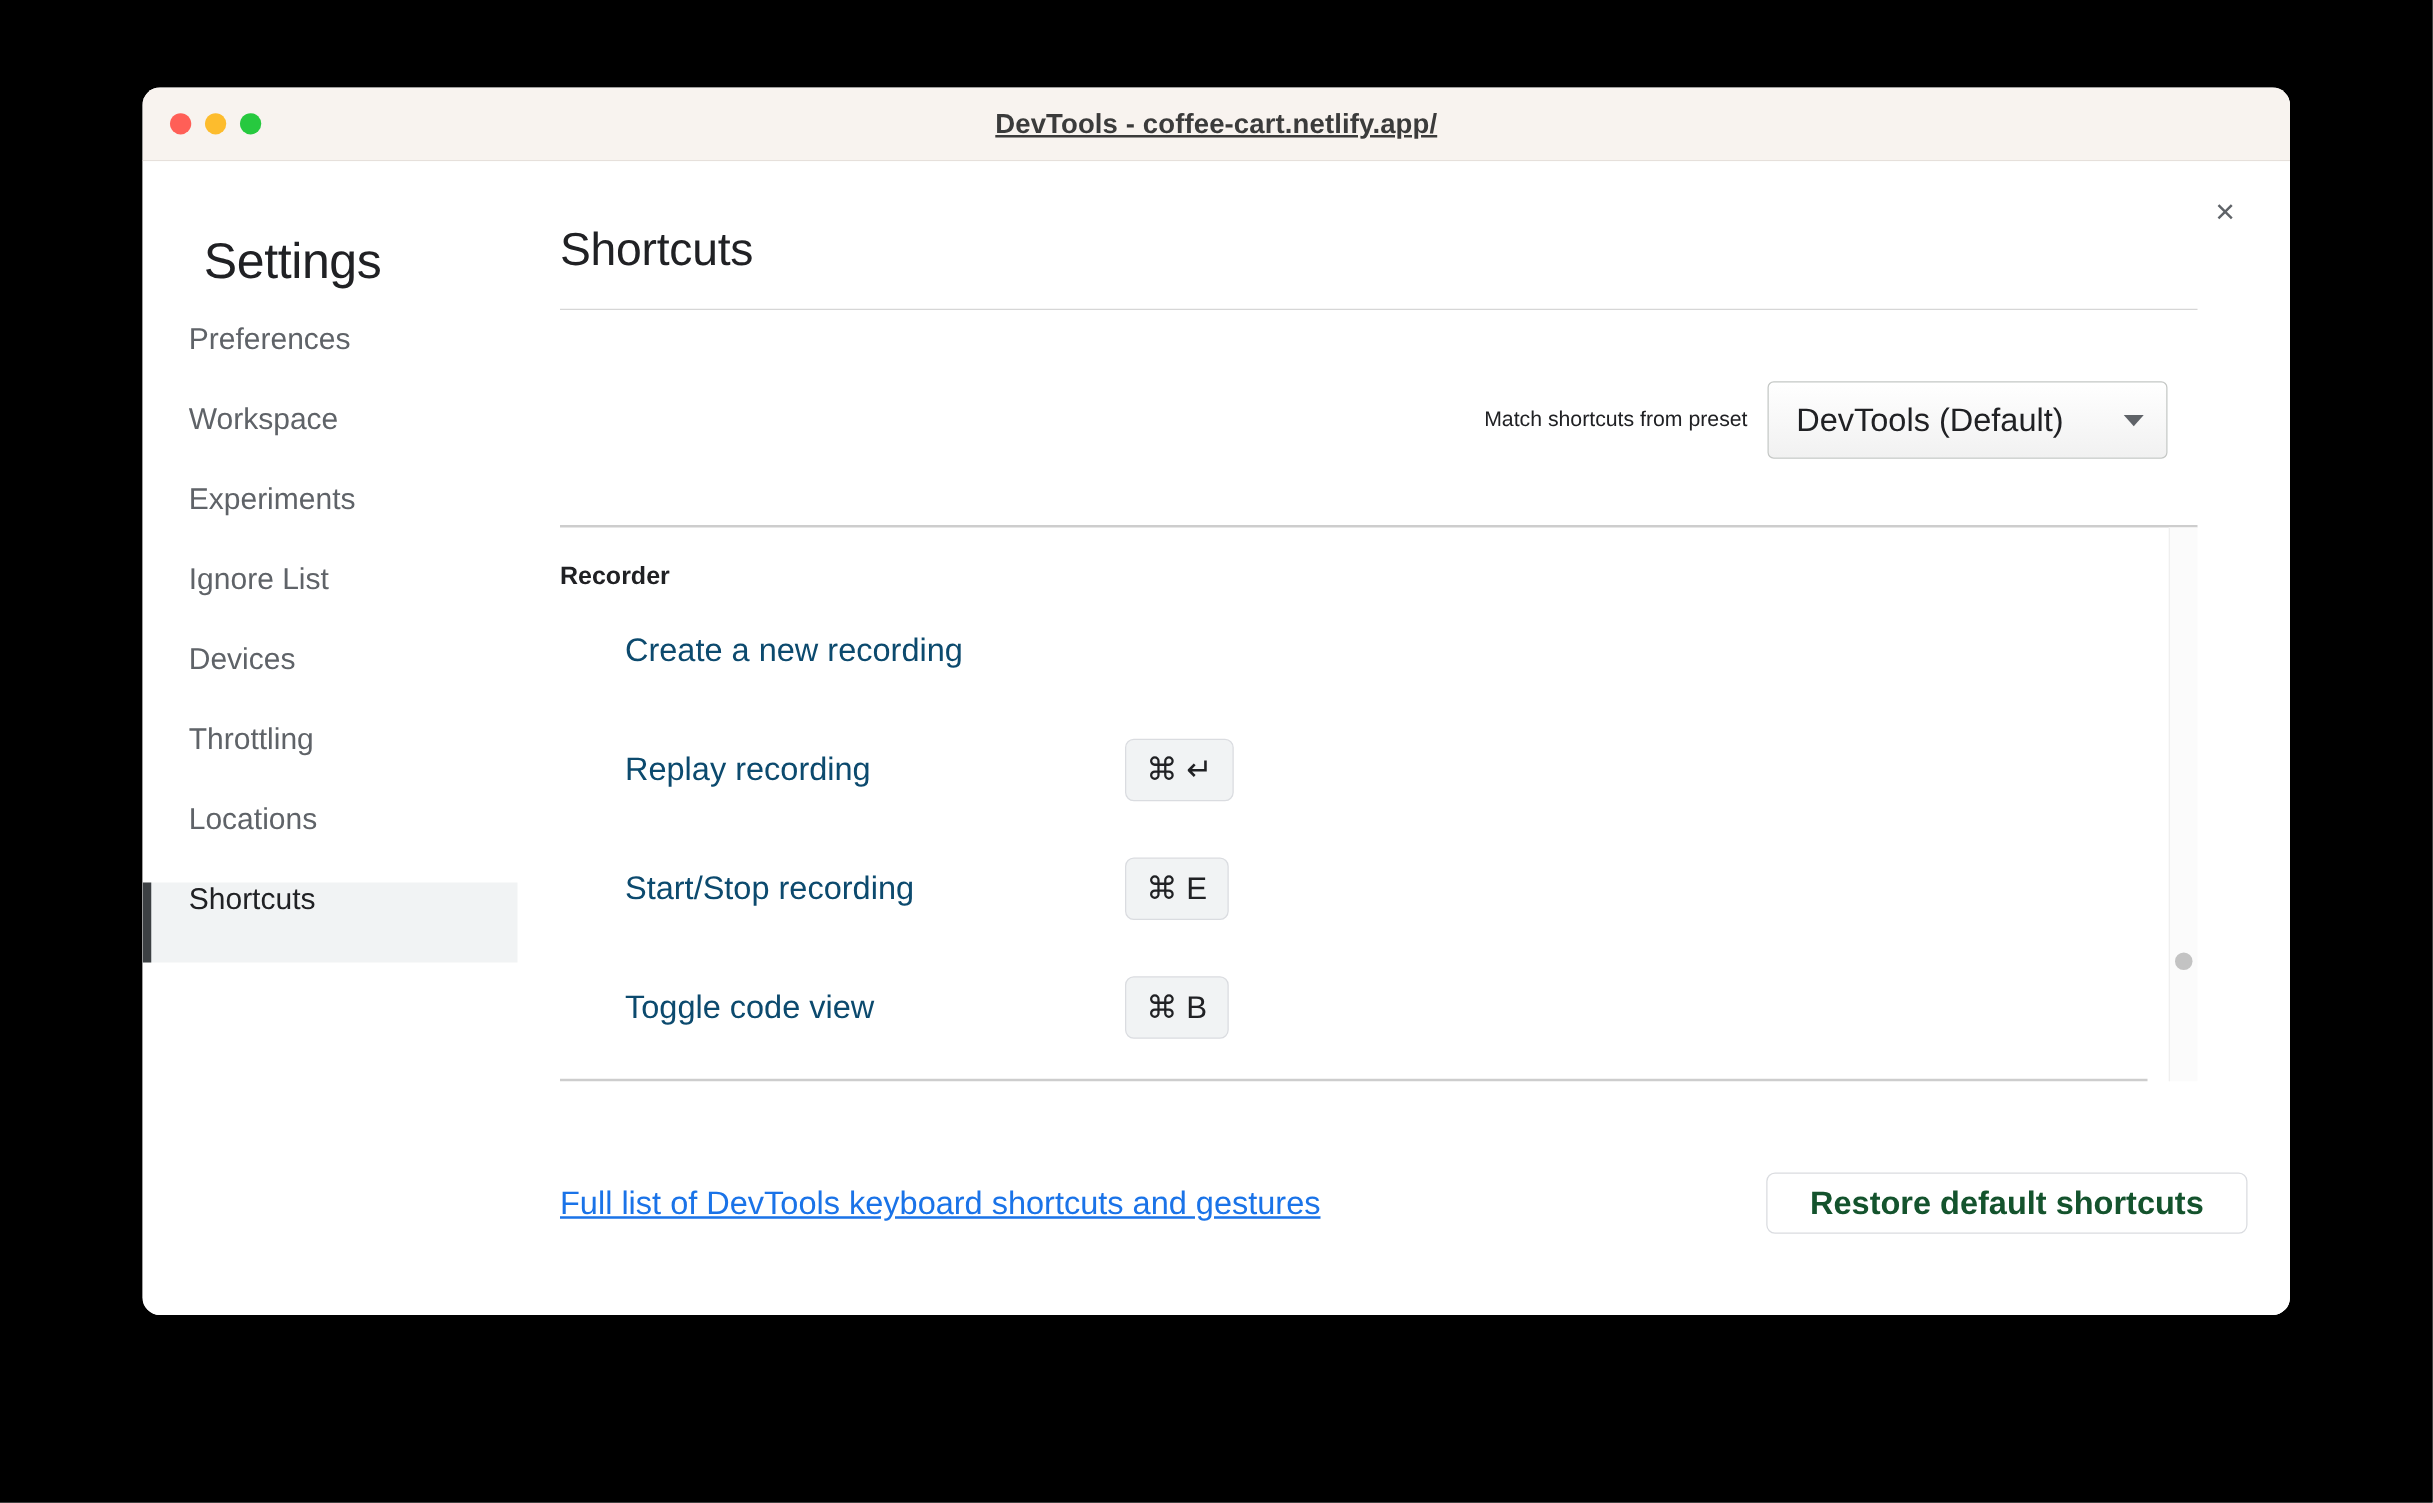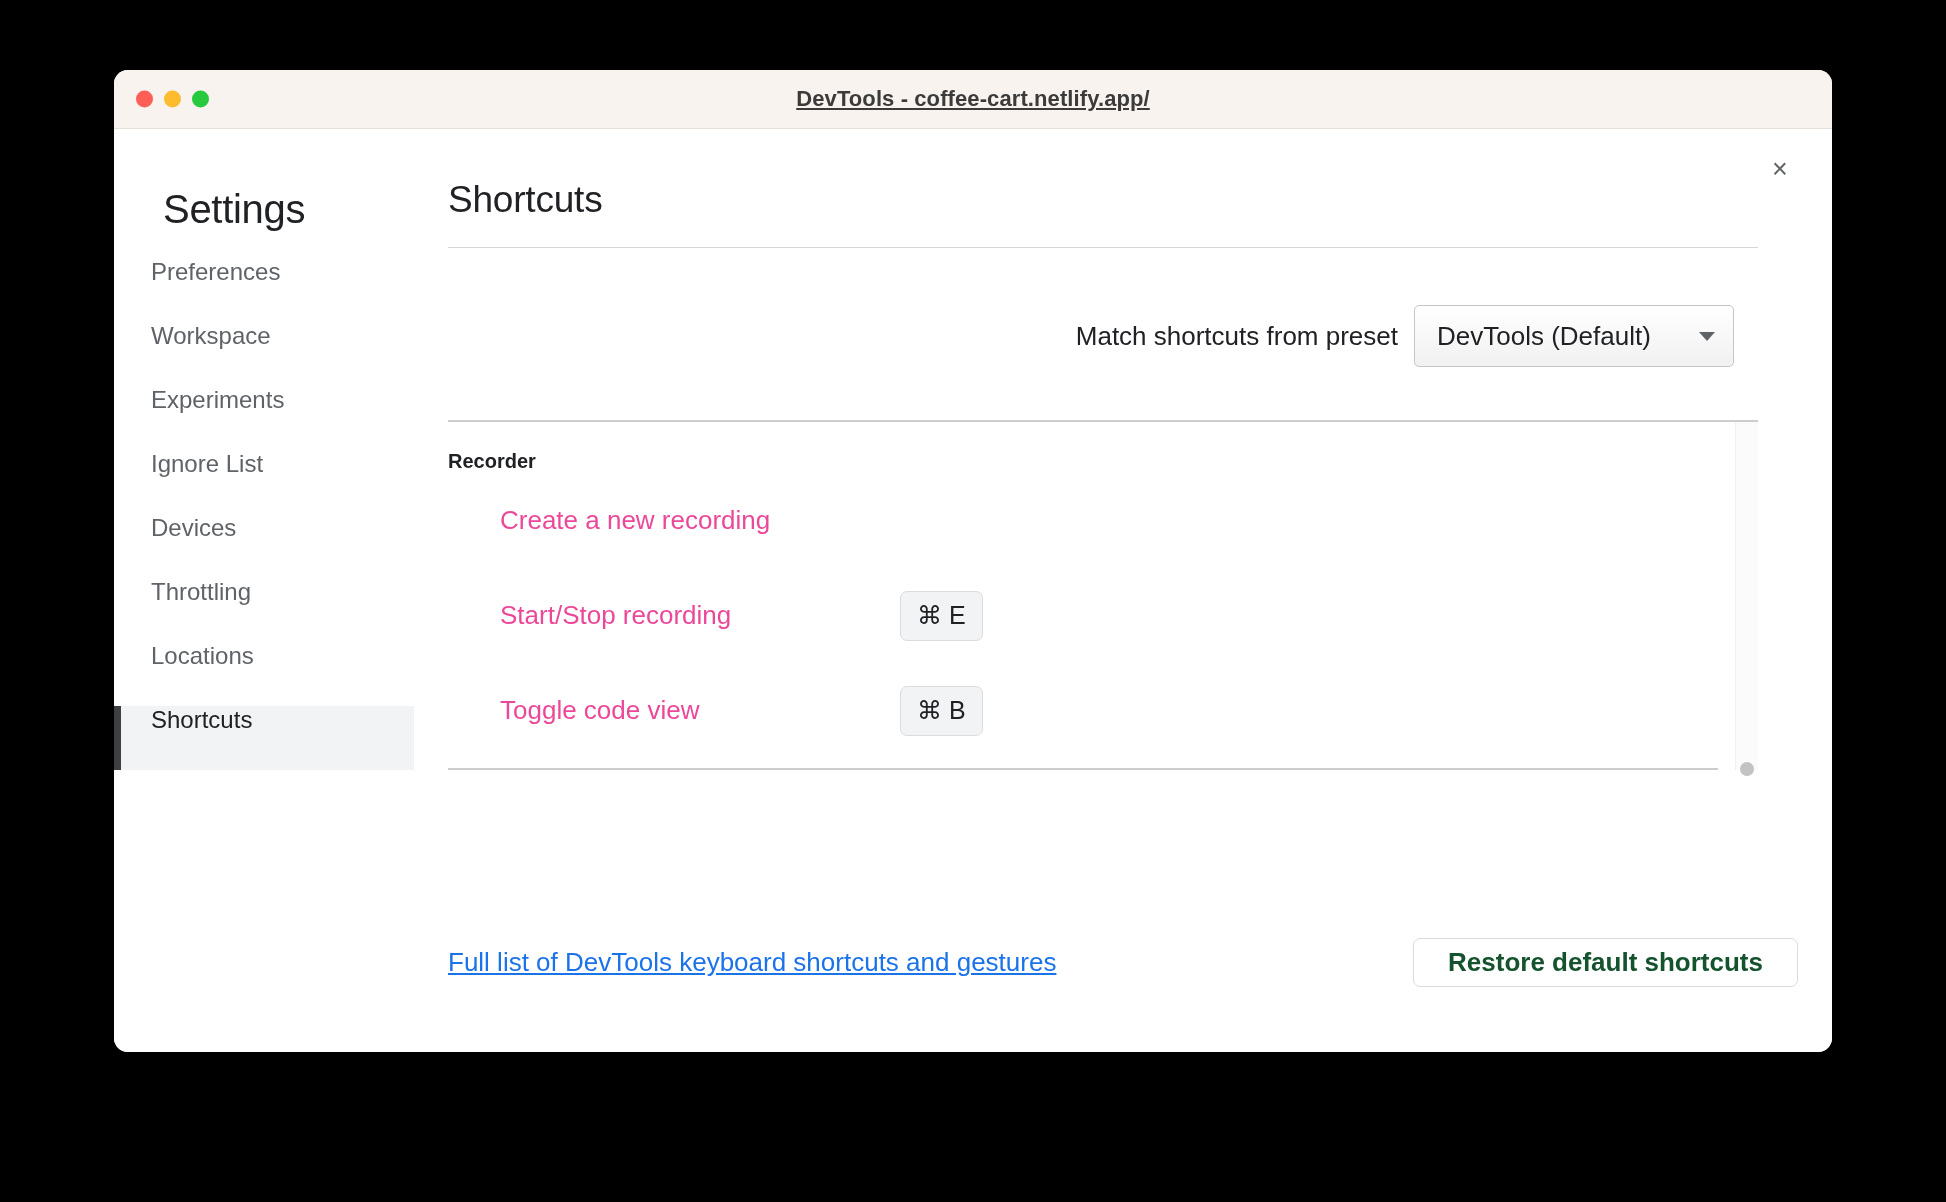--- a/index.html
+++ b/index.html
@@ -155,21 +155,21 @@
   
   .preset-row {
     display: flex;
     align-items: center;
     justify-content: flex-end;
     gap: 16px;
     margin: 57px 0 53px 0;
     padding-right: 24px;
   }
   .preset-label {
-    font-size: 26px;
+    font-size: 17px;
     color: #202124;
     text-align: right;
   }
   .select {
     display: inline-flex;
     align-items: center;
     justify-content: space-between;
     min-width: 320px;
     height: 62px;
     padding: 0 18px 0 22px;
@@ -203,21 +203,21 @@
     margin: 28px 0 0 0;
   }
   .shortcut-row {
     display: flex;
     align-items: center;
     height: 95px;
     padding-left: 52px;
   }
   .shortcut-name {
     font-size: 26px;
-    color: #ec4899;
+    color: #0c4a6e;
     width: 400px;
     flex: 0 0 400px;
   }
   .chips {
     display: flex;
     gap: 10px;
   }
   .chip {
     display: inline-flex;
     align-items: center;
@@ -351,20 +351,26 @@
 
         <div class="scroll-area">
 
           <div class="section-title">Recorder</div>
 
           <div class="shortcut-row">
             <div class="shortcut-name">Create a new recording</div>
             <div class="chips"></div>
           </div>
 
+          <div class="shortcut-row">
+            <div class="shortcut-name">Replay recording</div>
+            <div class="chips">
+              <span class="chip">⌘ ↵</span>
+            </div>
+          </div>
 
           <div class="shortcut-row">
             <div class="shortcut-name">Start/Stop recording</div>
             <div class="chips">
               <span class="chip">⌘ E</span>
             </div>
           </div>
 
           <div class="shortcut-row">
             <div class="shortcut-name">Toggle code view</div>

